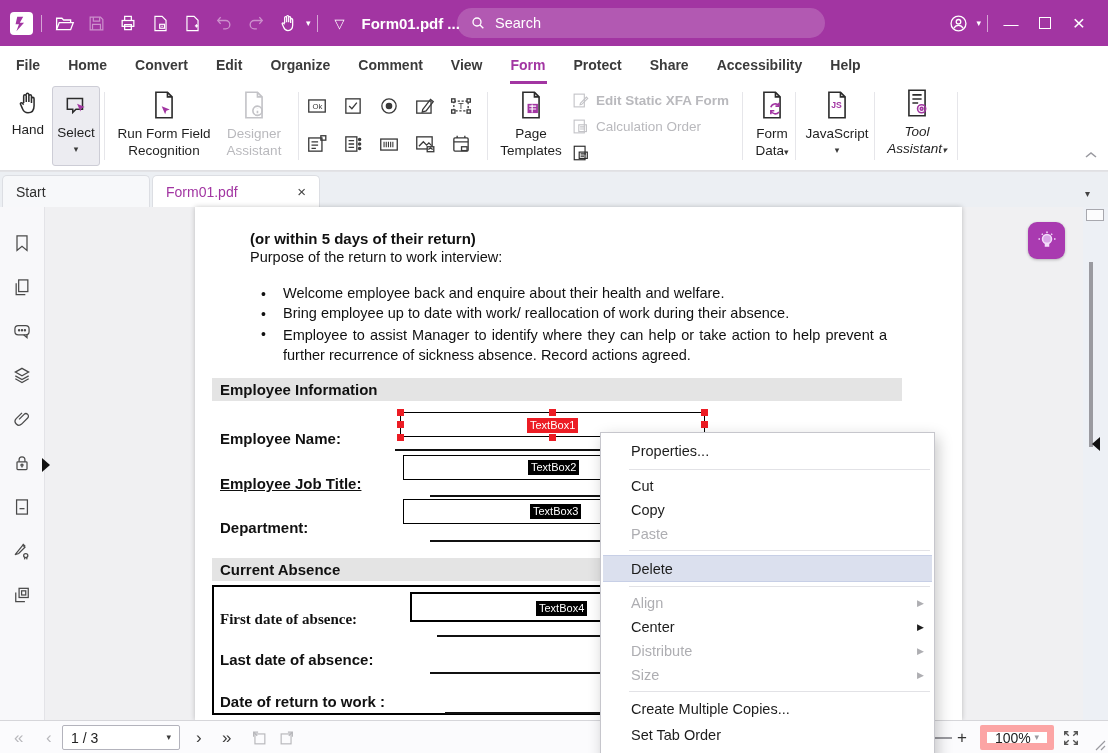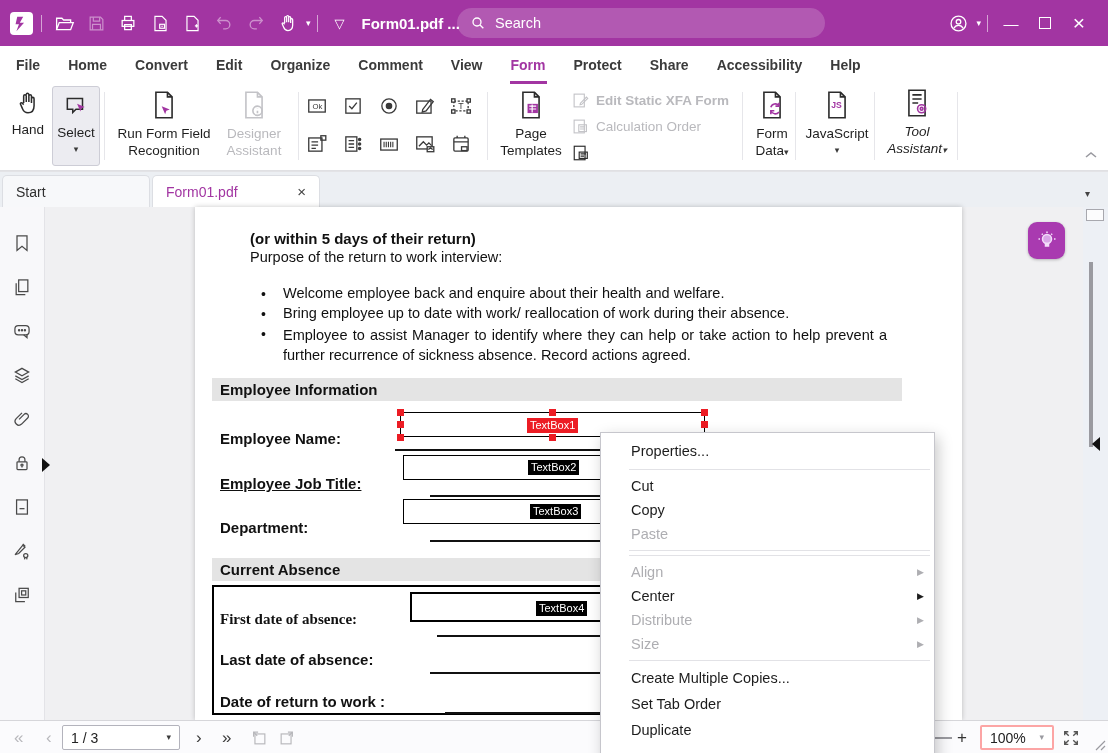--- a/index.html
+++ b/index.html
@@ -78,21 +78,21 @@
   .ctx-sep {height:1px; background:#e2e2e6; margin:4px 4px 4px 28px;}
   .ctx-disabled {color:#aeaeb2;}
   .ctx-highlight {background:#dbe0ee; border-top:1px solid #c7cfe6; border-bottom:1px solid #c7cfe6; margin:0 2px; padding-left:28px;}
   .ctx-arrow {position:absolute; right:10px; top:0; font-size:9px;}
 
   
   .statusbar {position:absolute; top:720px; left:0; right:0; height:33px; background:#fbfbfd; border-top:1px solid #d6d6da; font-size:15px; color:#3a3a3a;}
   .sb {position:absolute; top:0; height:33px; display:flex; align-items:center;}
   .sb-gray {color:#b8b8bc;}
   .pagebox {position:absolute; left:62px; top:4px; width:118px; height:25px; background:#fff; border:1px solid #b3b3bc; border-radius:2px; font-size:14px; display:flex; align-items:center; padding:0 8px; justify-content:space-between; color:#222;}
-  .zoombox {position:absolute; left:980px; top:4px; width:74px; height:25px; background:#fff; border:2px solid #fca5a5; border-radius:2px; font-size:14px; display:flex; align-items:center; padding:0 8px; justify-content:space-between; color:#222;}
+  .zoombox {position:absolute; left:980px; top:4px; width:74px; height:25px; background:#fff; border:7px solid #fca5a5; border-radius:2px; font-size:14px; display:flex; align-items:center; padding:0 8px; justify-content:space-between; color:#222;}
   .slider-track {position:absolute; left:900px; top:16px; width:52px; height:2px; background:#9a9aa0;}
   .grip {position:absolute; right:2px; bottom:2px;}
 </style>
 </head>
 <body>
 
 <div class="titlebar">
   <div class="logo">
     <svg width="17" height="17" viewBox="0 0 20 20">
         <path d="M5 2h7l-4 7h5L4 19l3-8H3z" fill="#a235a2"></path>
@@ -545,20 +545,21 @@
   </div>
 </div>
 
 <div class="ctx">
   <div class="ctx-item tall">Properties...</div>
   <div class="ctx-sep"></div>
   <div class="ctx-item">Cut</div>
   <div class="ctx-item">Copy</div>
   <div class="ctx-item ctx-disabled">Paste</div>
   <div class="ctx-sep"></div>
+  <div class="ctx-item tall ctx-highlight">Delete</div>
   <div class="ctx-sep"></div>
   <div class="ctx-item ctx-disabled">
     <span>Align</span>
     <span class="ctx-arrow">▶</span>
   </div>
   <div class="ctx-item">
     <span>Center</span>
     <span class="ctx-arrow">▶</span>
   </div>
   <div class="ctx-item ctx-disabled">

